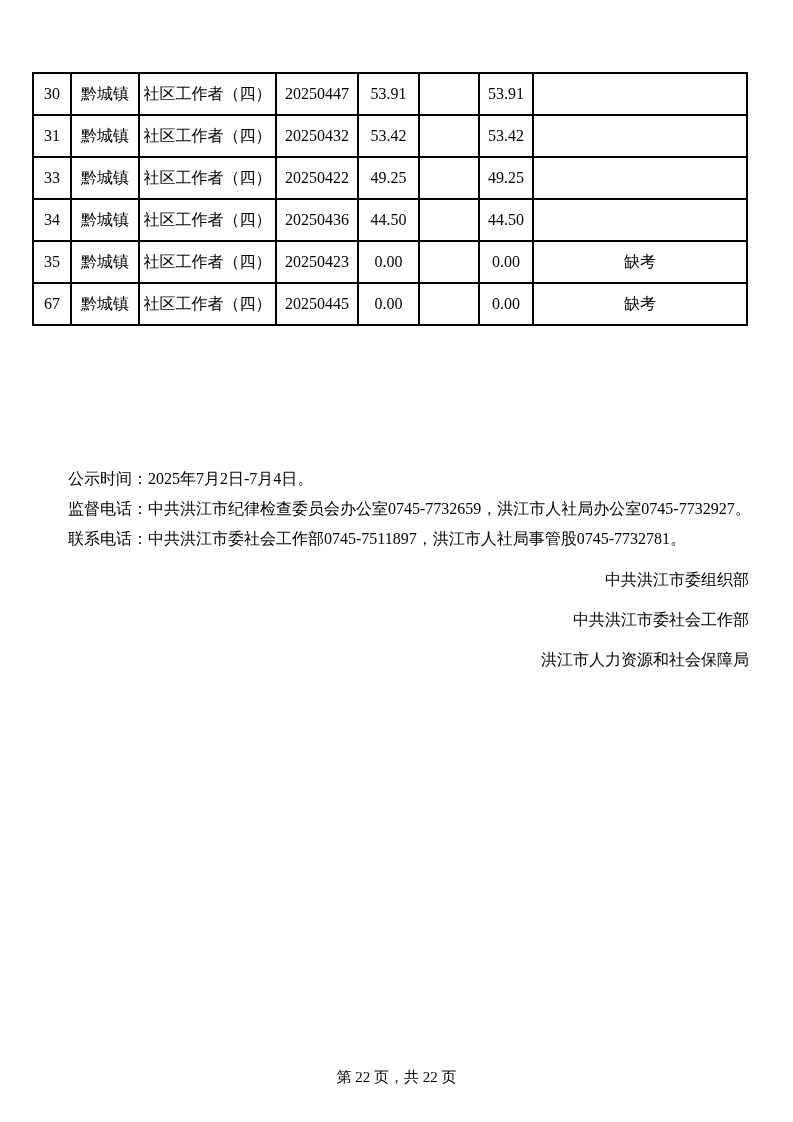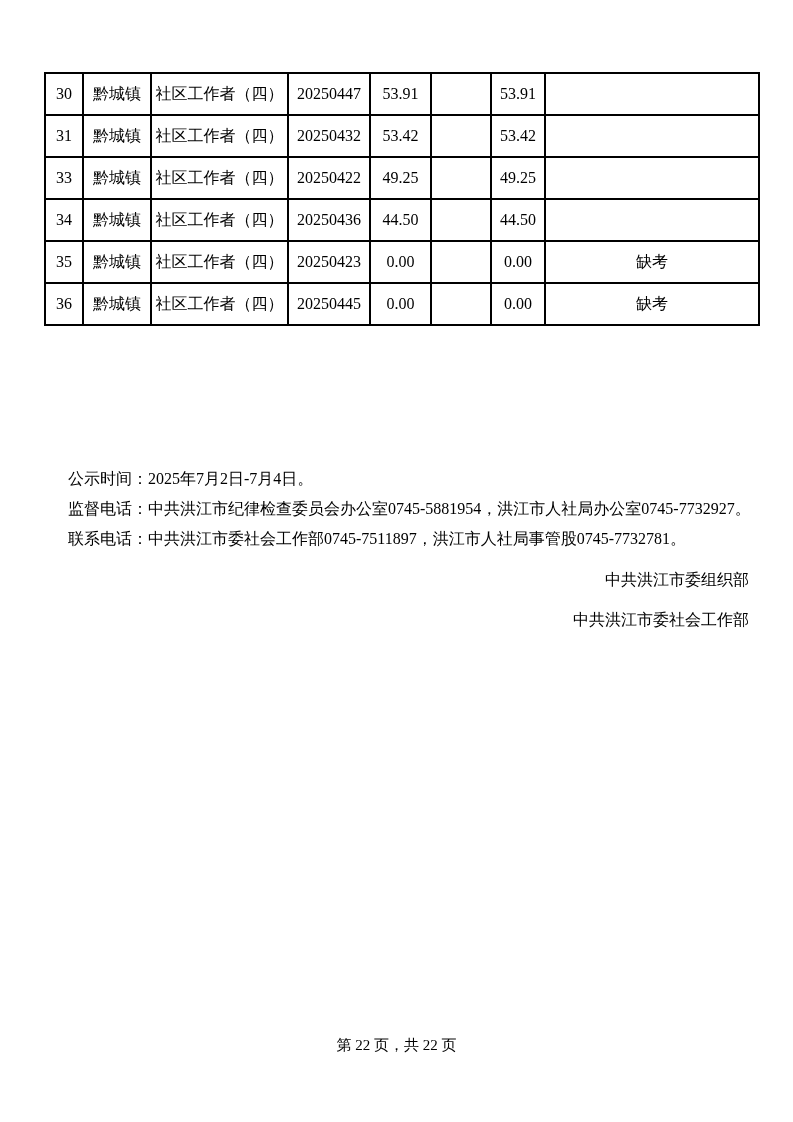--- a/index.html
+++ b/index.html
@@ -11,21 +11,21 @@
     position: relative;
     width: 793px;
     height: 1122px;
     background: #ffffff;
     color: #000000;
     font-family: "Liberation Serif", "DejaVu Serif", serif;
     overflow: hidden;
   }
   table.score-table {
     position: absolute;
-    left: 44px;
+    left: 32px;
     top: 72px;
     width: 714px;
     border-collapse: collapse;
     table-layout: fixed;
   }
   table.score-table td {
     border: 2px solid #000000;
     height: 40px;
     padding: 0 2px;
     text-align: center;
@@ -51,21 +51,21 @@
     text-align: right;
     font-size: 16px;
     line-height: 32px;
   }
   .signatures p {
     margin: 8px;
   }
   .page-footer {
     position: absolute;
     left: 0;
-    top: 1036px;
+    top: 1068px;
     width: 100%;
     text-align: center;
     font-size: 15px;
   }
 </style>
 </head>
 <body>
 
 <div class="page">
 
@@ -125,38 +125,39 @@
         <td>35</td>
         <td>黔城镇</td>
         <td>社区工作者（四）</td>
         <td>20250423</td>
         <td>0.00</td>
         <td></td>
         <td>0.00</td>
         <td>缺考</td>
       </tr>
       <tr>
-        <td>36</td>
+        <td>67</td>
         <td>黔城镇</td>
         <td>社区工作者（四）</td>
         <td>20250445</td>
         <td>0.00</td>
         <td></td>
         <td>0.00</td>
         <td>缺考</td>
       </tr>
     </tbody>
   </table>
 
   <div class="notes">
     <p>公示时间：2025年7月2日-7月4日。</p>
-    <p>监督电话：中共洪江市纪律检查委员会办公室0745-5881954，洪江市人社局办公室0745-7732927。</p>
+    <p>监督电话：中共洪江市纪律检查委员会办公室0745-7732659，洪江市人社局办公室0745-7732927。</p>
     <p>联系电话：中共洪江市委社会工作部0745-7511897，洪江市人社局事管股0745-7732781。</p>
   </div>
 
   <div class="signatures">
     <p>中共洪江市委组织部</p>
     <p>中共洪江市委社会工作部</p>
+    <p>洪江市人力资源和社会保障局</p>
   </div>
 
   <div class="page-footer">第 22 页，共 22 页</div>
 
 </div>
 
 </body></html>

